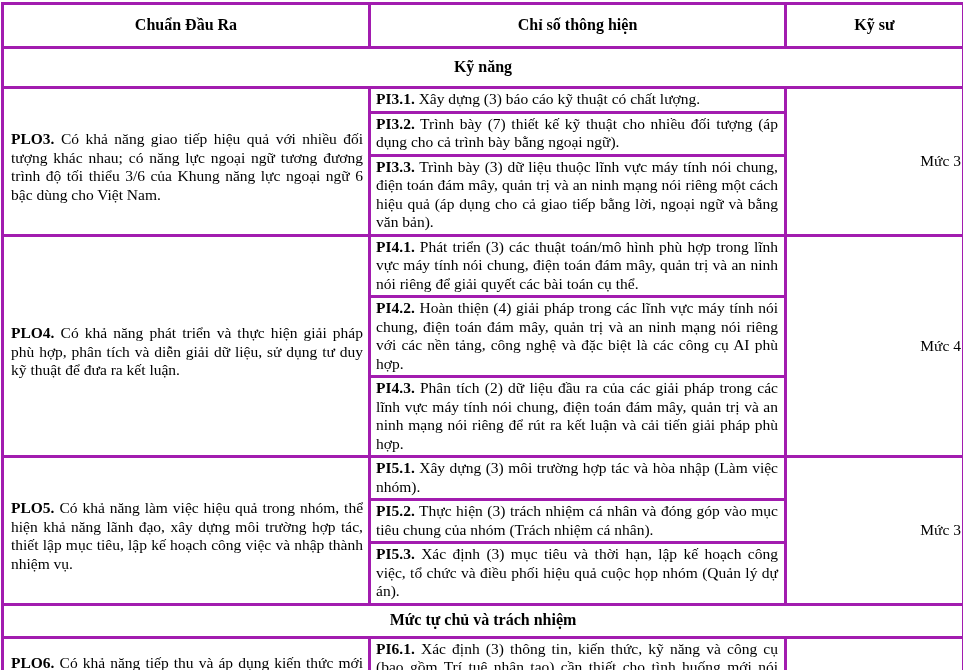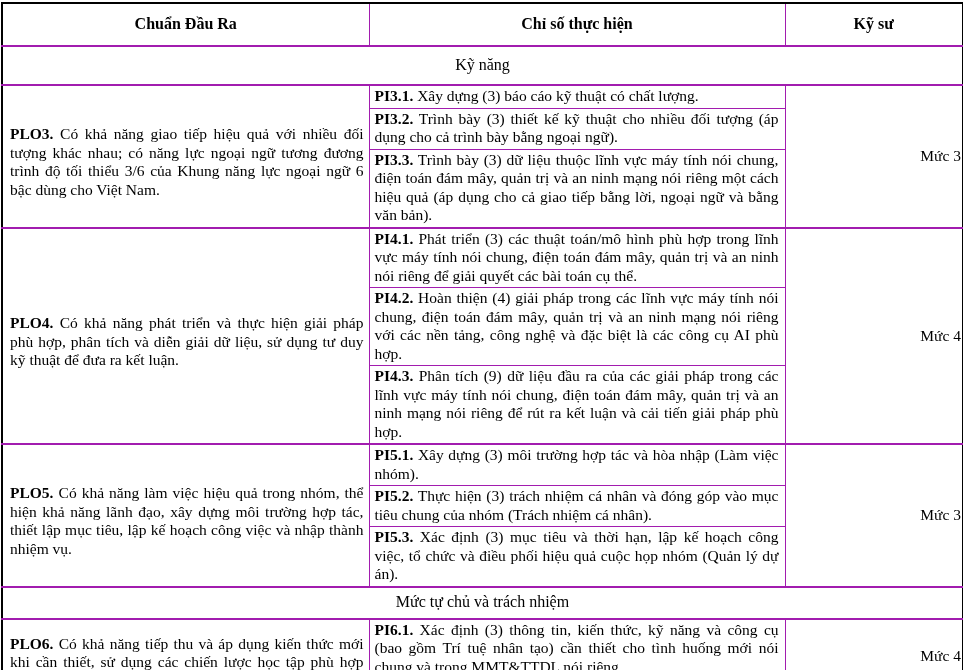--- a/index.html
+++ b/index.html
@@ -21,36 +21,36 @@
     width: 961px;
     margin-left: 1px;
     border-collapse: collapse;
     table-layout: fixed;
     border: 2px solid #000000;
   }
   col.c1 { width: 367px; }
   col.c2 { width: 416px; }
   col.c3 { width: 178px; }
   td {
-    border: 1px solid #a21caf;
+    border: 3px solid #a21caf;
     font-size: 15.5px;
     line-height: 18.5px;
     vertical-align: top;
     overflow: hidden;
   }
   tr.major > td { border-top-width: 2px; }
   td.hdr {
     height: 39px;
     font-weight: bold;
     text-align: center;
     vertical-align: middle;
     font-size: 16px;
   }
   td.section {
-    font-weight: normal;
+    font-weight: bold;
     text-align: center;
     vertical-align: middle;
     font-size: 16px;
   }
   td.section.s1 { height: 35px; }
   td.section.s2 { height: 28px; margin-top: 8px; }
   td.plo {
     text-align: justify;
     vertical-align: middle;
     padding: 15px 5px 3px 7px;
@@ -74,50 +74,50 @@
   <table class="outcomes">
     <colgroup>
         <col class="c1">
         <col class="c2">
         <col class="c3">
       </colgroup>
 
     <tbody>
         <tr>
       <td class="hdr">Chuẩn Đầu Ra</td>
-      <td class="hdr">Chỉ số thực hiện</td>
+      <td class="hdr">Chỉ số thông hiện</td>
       <td class="hdr">Kỹ sư</td>
     </tr>
 
     <tr class="major">
       <td class="section s1" colspan="3">Kỹ năng</td>
     </tr>
 
     <tr class="major">
       <td class="plo" rowspan="3"><b>PLO3.</b> <span>Có khả năng giao tiếp hiệu quả với nhiều đối tượng khác nhau; có năng lực ngoại ngữ tương đương trình độ tối thiểu 3/6 của Khung năng lực ngoại ngữ 6 bậc dùng cho Việt Nam.</span></td>
       <td class="pi"><b>PI3.1.</b> <span>Xây dựng (3) báo cáo kỹ thuật có chất lượng.</span></td>
       <td class="level" rowspan="3">Mức 3</td>
     </tr>
     <tr>
-      <td class="pi"><b>PI3.2.</b> <span>Trình bày (3) thiết kế kỹ thuật cho nhiều đối tượng (áp dụng cho cả trình bày bằng ngoại ngữ).</span></td>
+      <td class="pi"><b>PI3.2.</b> <span>Trình bày (7) thiết kế kỹ thuật cho nhiều đối tượng (áp dụng cho cả trình bày bằng ngoại ngữ).</span></td>
     </tr>
     <tr>
       <td class="pi"><b>PI3.3.</b> <span>Trình bày (3) dữ liệu thuộc lĩnh vực máy tính nói chung, điện toán đám mây, quản trị và an ninh mạng nói riêng một cách hiệu quả (áp dụng cho cả giao tiếp bằng lời, ngoại ngữ và bằng văn bản).</span></td>
     </tr>
 
     <tr class="major">
       <td class="plo" rowspan="3"><b>PLO4.</b> <span>Có khả năng phát triển và thực hiện giải pháp phù hợp, phân tích và diễn giải dữ liệu, sử dụng tư duy kỹ thuật để đưa ra kết luận.</span></td>
       <td class="pi"><b>PI4.1.</b> <span>Phát triển (3) các thuật toán/mô hình phù hợp trong lĩnh vực máy tính nói chung, điện toán đám mây, quản trị và an ninh nói riêng để giải quyết các bài toán cụ thể.</span></td>
       <td class="level" rowspan="3">Mức 4</td>
     </tr>
     <tr>
       <td class="pi"><b>PI4.2.</b> <span>Hoàn thiện (4) giải pháp trong các lĩnh vực máy tính nói chung, điện toán đám mây, quản trị và an ninh mạng nói riêng với các nền tảng, công nghệ và đặc biệt là các công cụ AI phù hợp.</span></td>
     </tr>
     <tr>
-      <td class="pi"><b>PI4.3.</b> <span>Phân tích (9) dữ liệu đầu ra của các giải pháp trong các lĩnh vực máy tính nói chung, điện toán đám mây, quản trị và an ninh mạng nói riêng để rút ra kết luận và cải tiến giải pháp phù hợp.</span></td>
+      <td class="pi"><b>PI4.3.</b> <span>Phân tích (2) dữ liệu đầu ra của các giải pháp trong các lĩnh vực máy tính nói chung, điện toán đám mây, quản trị và an ninh mạng nói riêng để rút ra kết luận và cải tiến giải pháp phù hợp.</span></td>
     </tr>
 
     <tr class="major">
       <td class="plo" rowspan="3"><b>PLO5.</b> <span>Có khả năng làm việc hiệu quả trong nhóm, thể hiện khả năng lãnh đạo, xây dựng môi trường hợp tác, thiết lập mục tiêu, lập kế hoạch công việc và nhập thành nhiệm vụ.</span></td>
       <td class="pi"><b>PI5.1.</b> <span>Xây dựng (3) môi trường hợp tác và hòa nhập (Làm việc nhóm).</span></td>
       <td class="level" rowspan="3">Mức 3</td>
     </tr>
     <tr>
       <td class="pi"><b>PI5.2.</b> <span>Thực hiện (3) trách nhiệm cá nhân và đóng góp vào mục tiêu chung của nhóm (Trách nhiệm cá nhân).</span></td>
     </tr>

